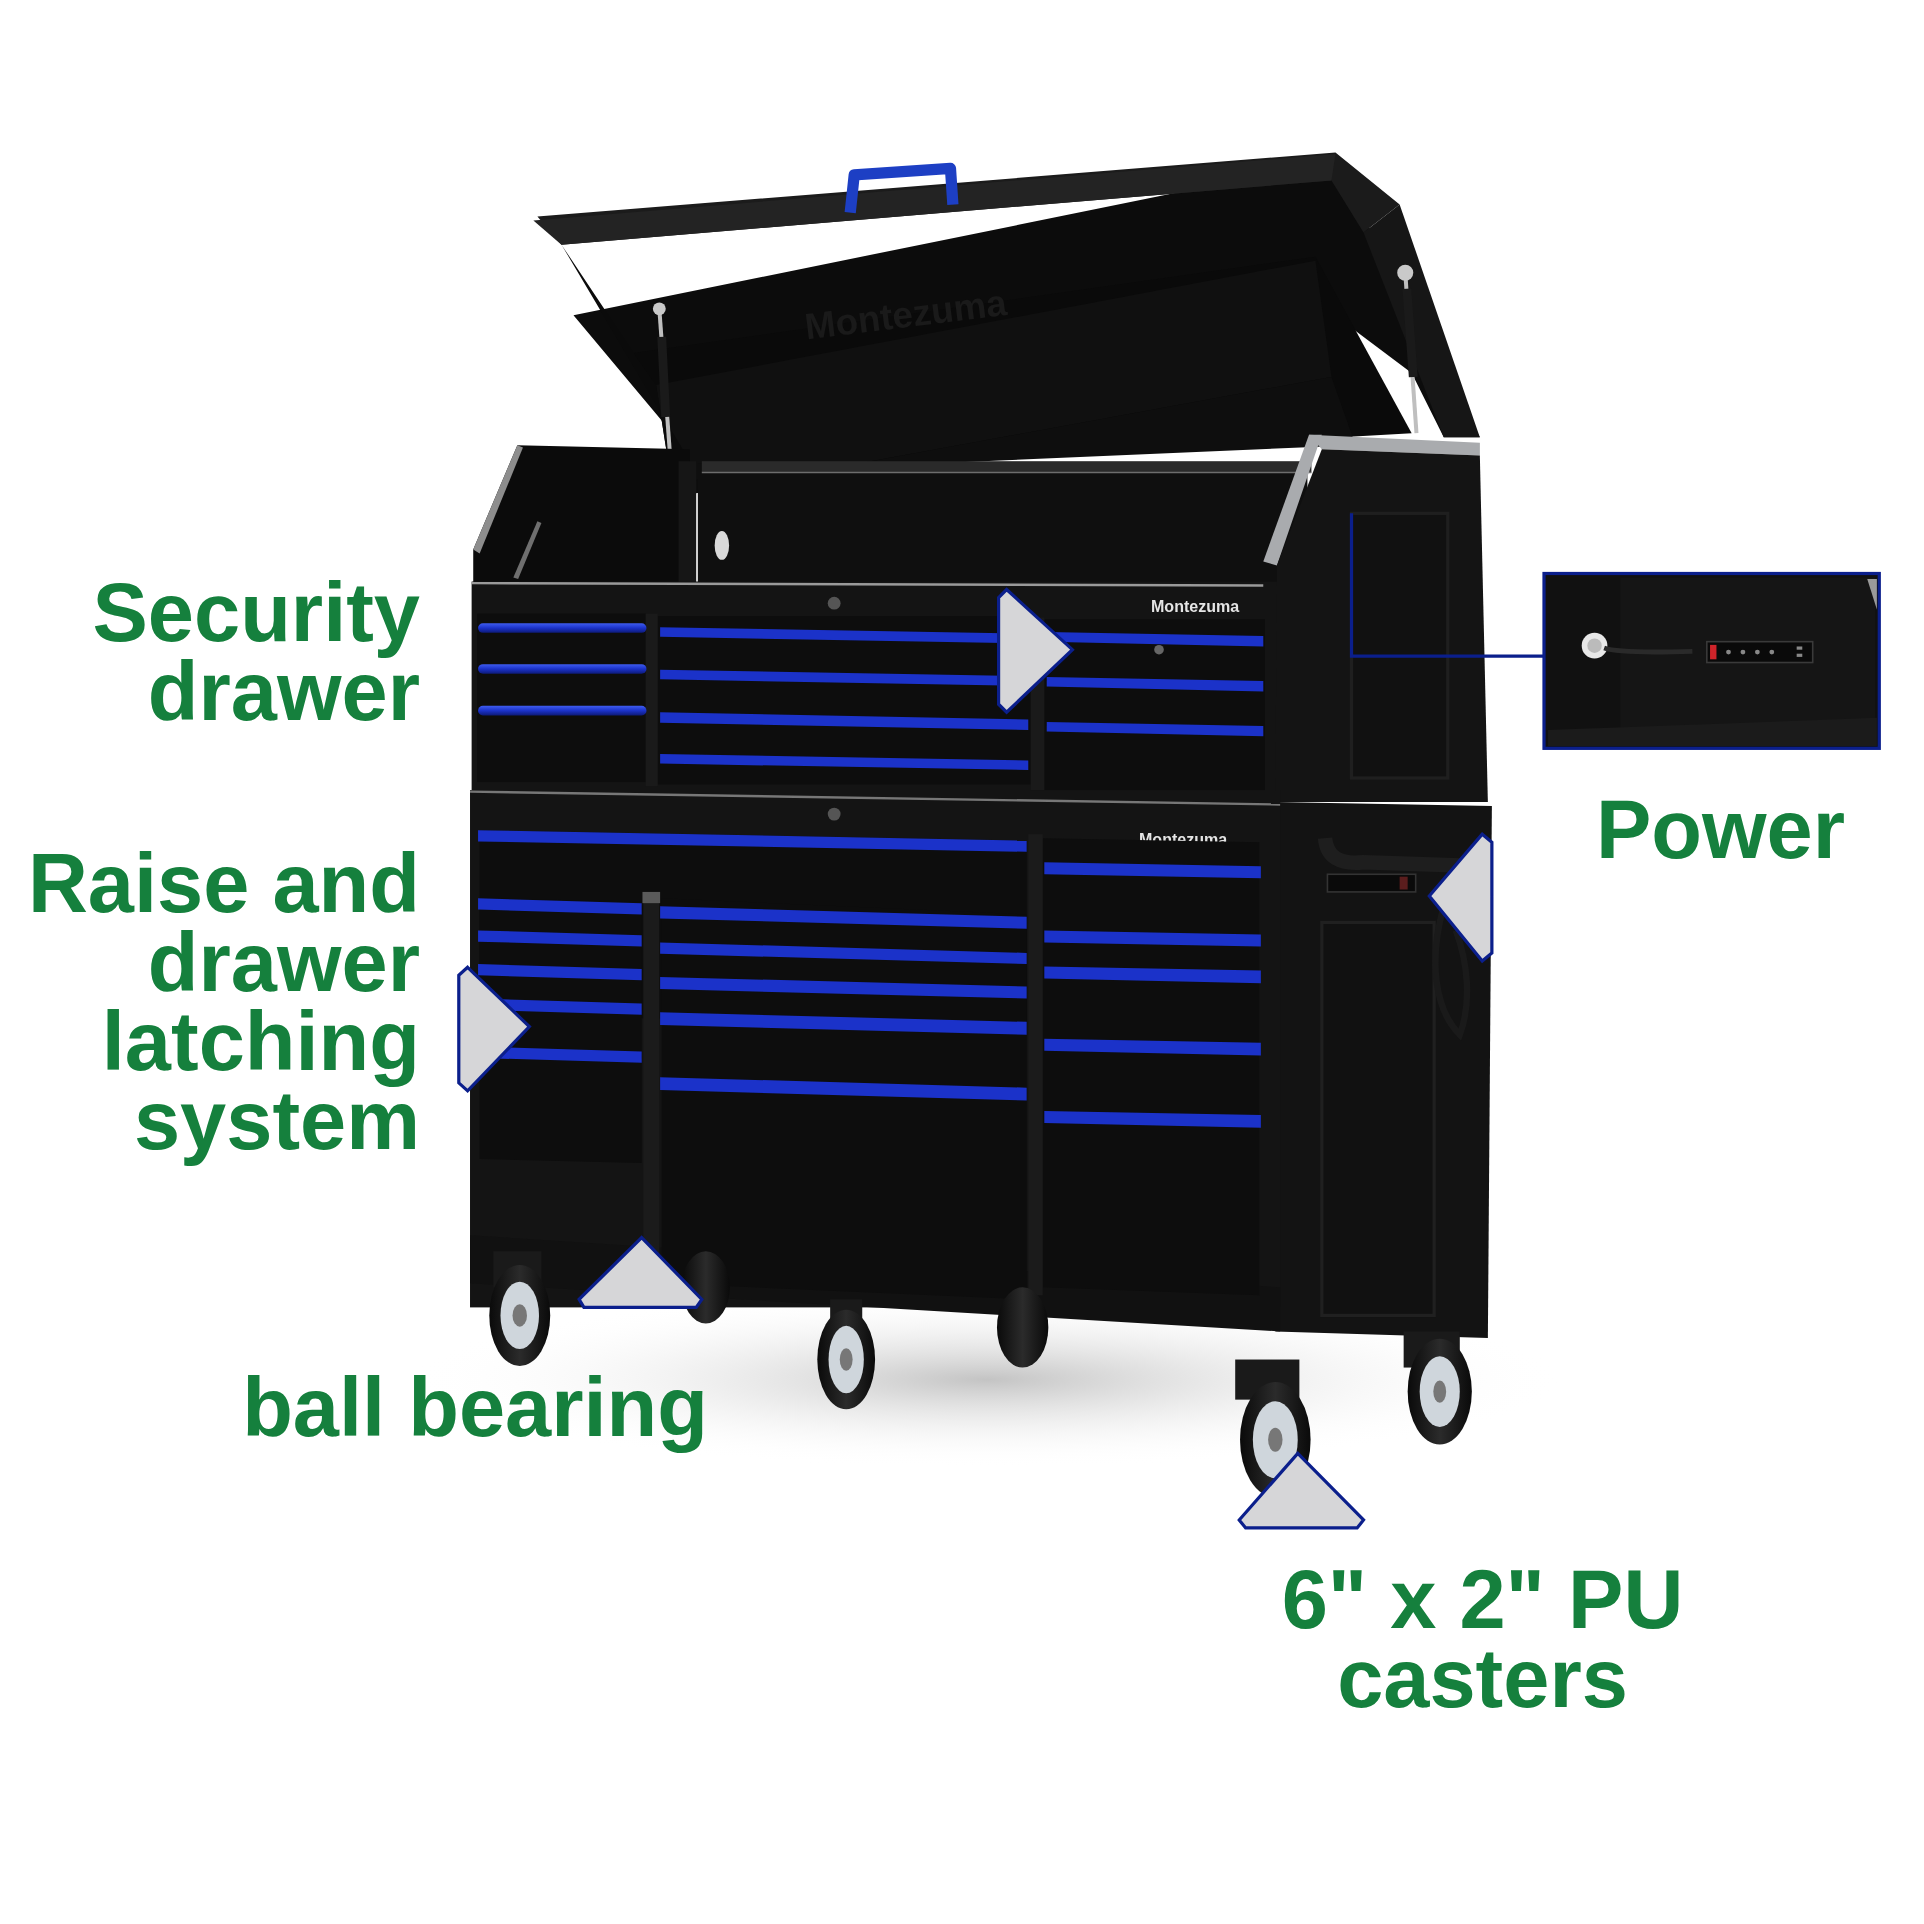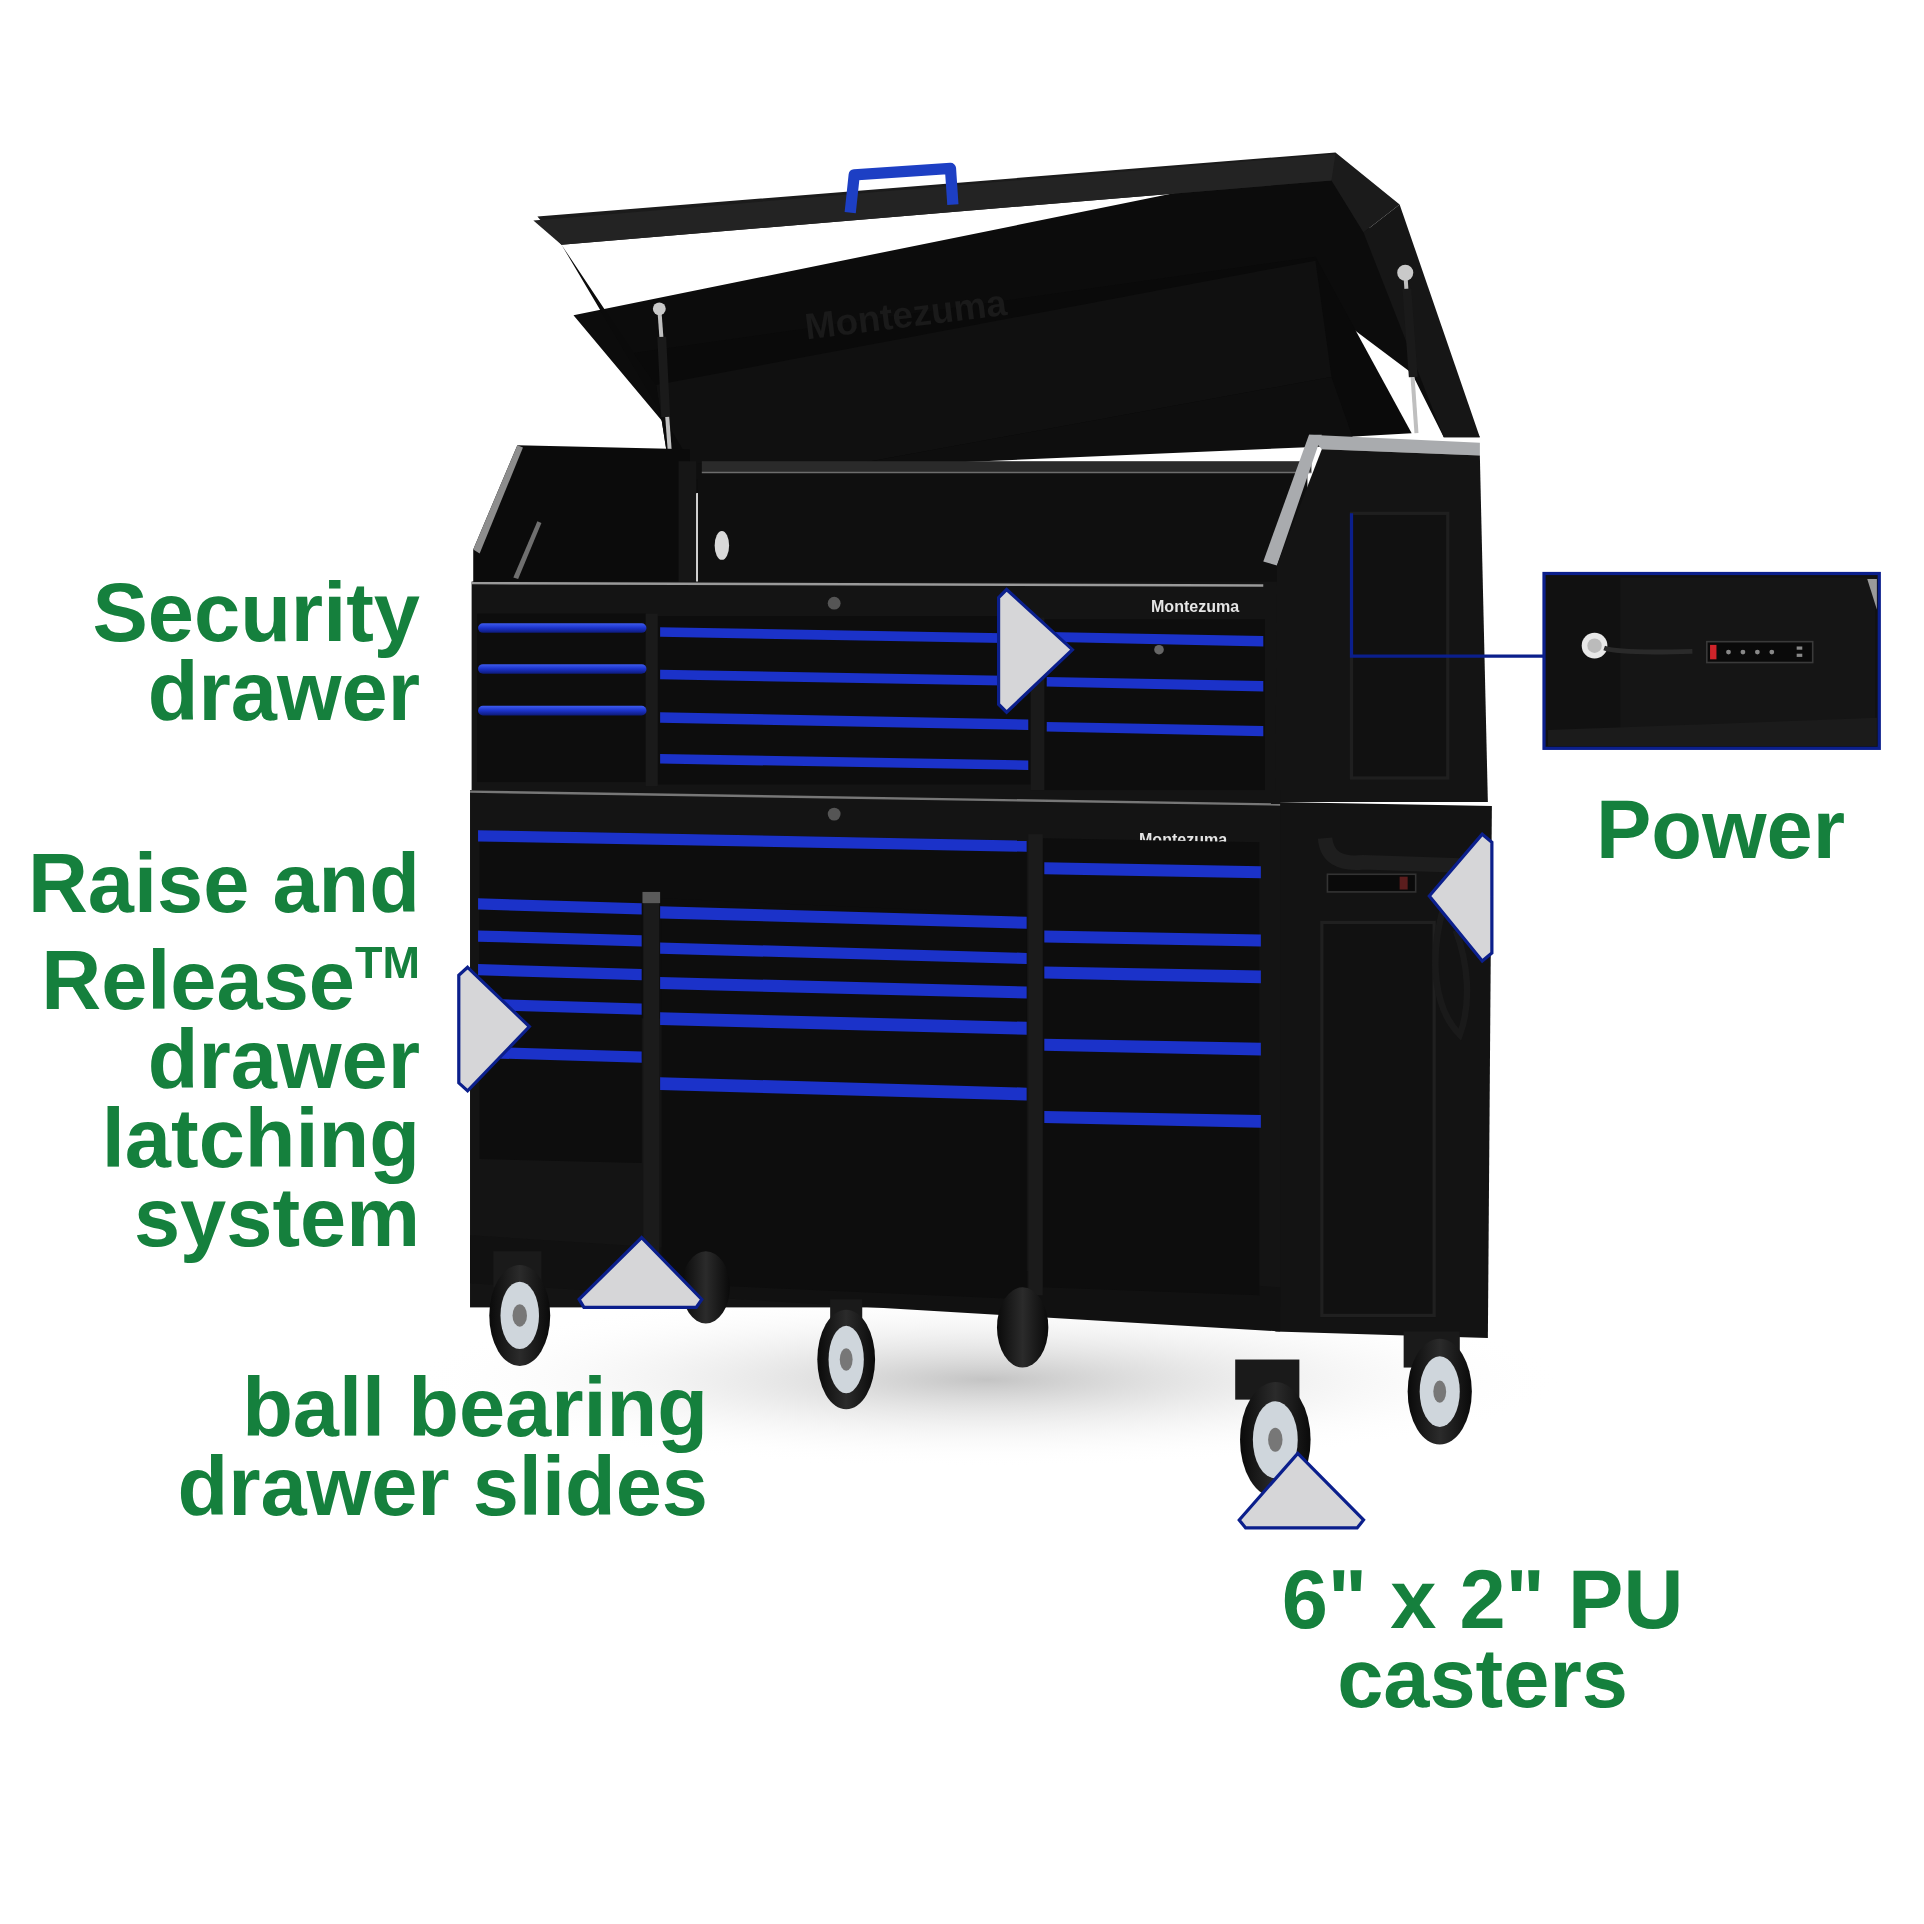--- a/index.html
+++ b/index.html
@@ -220,32 +220,30 @@
   </g>
 </svg>
 
 <div class="label right" style="right:1505px; top:573px; width:369px;">
   <span class="ln">Security</span>
   <span class="ln">drawer</span>
 </div>
 
 <div class="label right" style="right:1505px; top:844px; width:401px;">
   <span class="ln">Raise and</span>
-  <span class="ln"><span>Release</span><span class="tm">TM</span></span>
   <span class="ln">drawer</span>
   <span class="ln">latching</span>
   <span class="ln">system</span>
 </div>
 
 <div class="label left" style="left:1536px; top:790px; width:369px;">
   <span class="ln">Power</span>
 </div>
 
 <div class="label right" style="right:1217px; top:1368px; width:561px;">
   <span class="ln">ball bearing</span>
-  <span class="ln">drawer slides</span>
 </div>
 
 <div class="label left" style="left:1242px; top:1560px; width:481px;">
   <span class="ln">6" x 2" PU</span>
   <span class="ln">casters</span>
 </div>
 
 
 </body></html>

